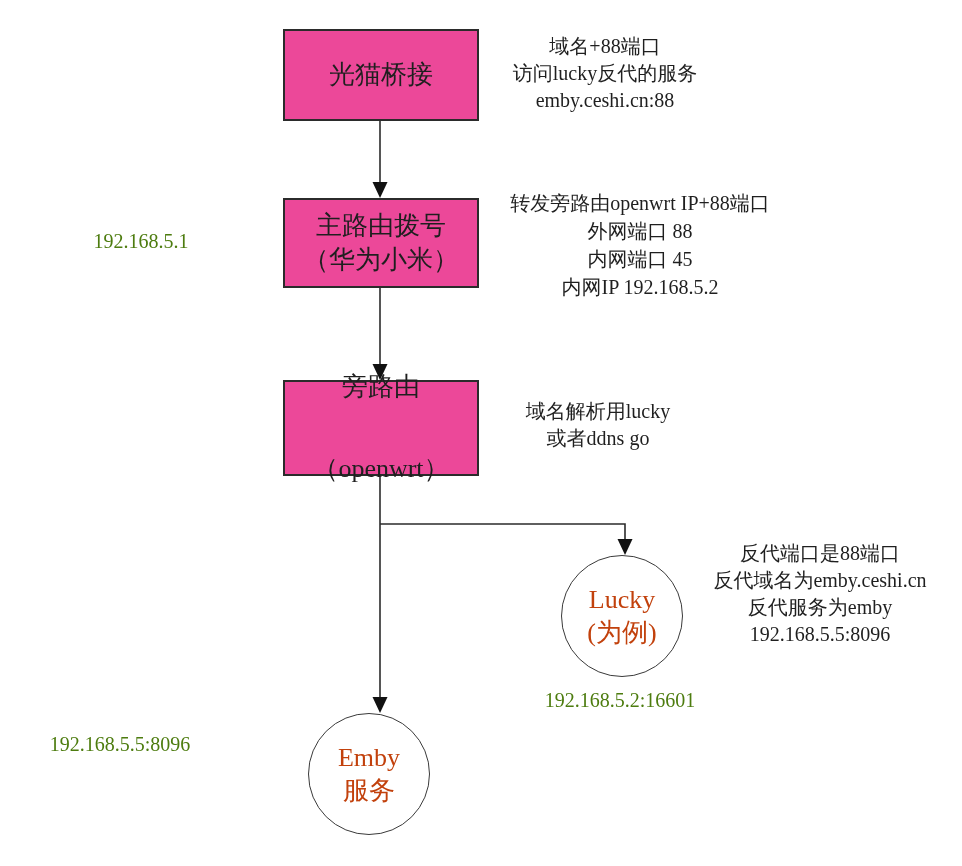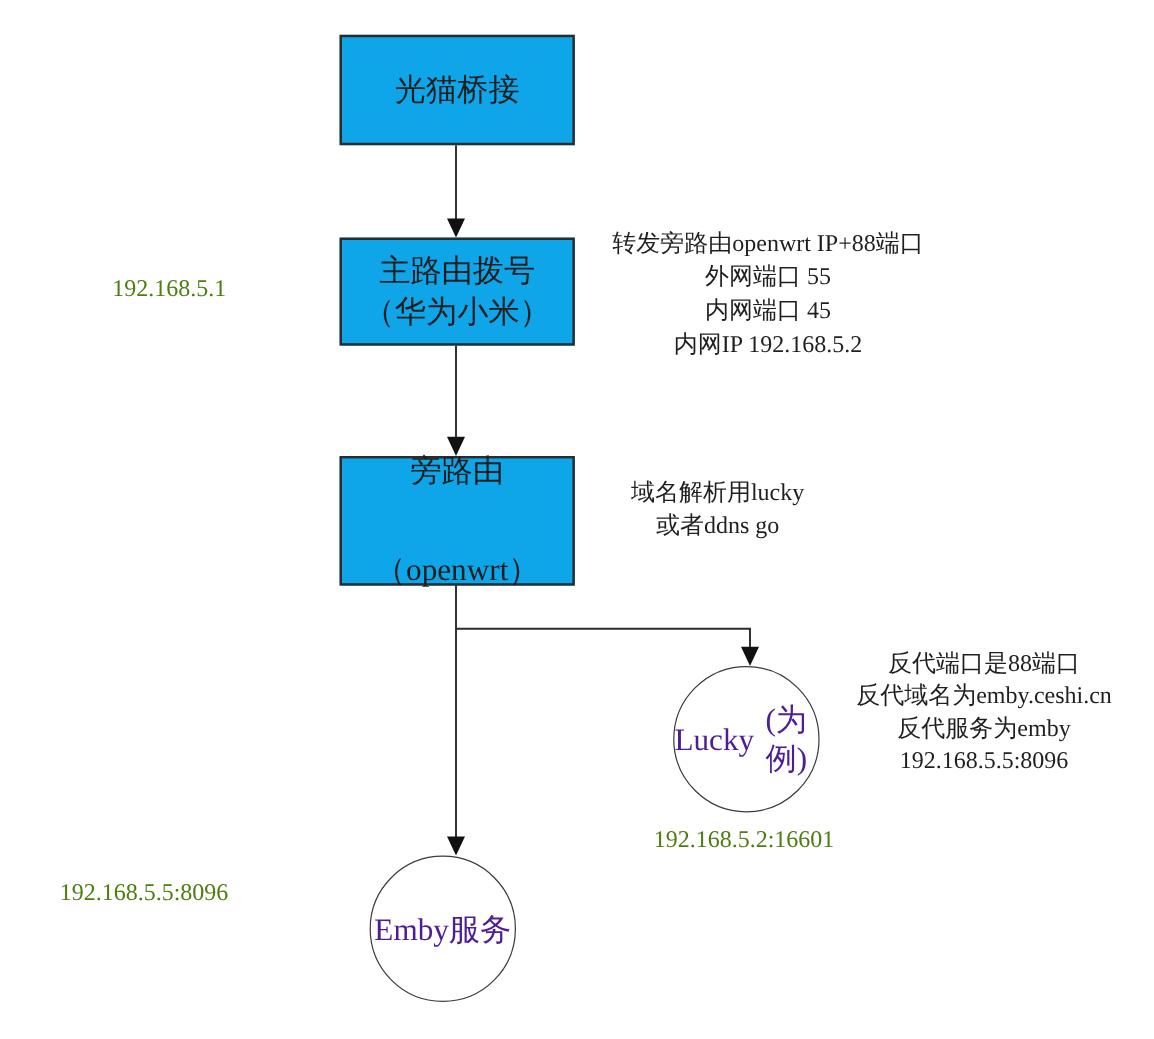--- a/index.html
+++ b/index.html
@@ -16,43 +16,43 @@
     overflow: hidden;
   }
   .connector-layer {
     position: absolute;
     left: 0; top: 0;
     width: 962px; height: 866px;
   }
   .node-box {
     position: absolute;
     border: 2px solid #2b2b2b;
-    background: #0ea5e9;
+    background: #ec4899;
     display: flex;
     flex-direction: column;
     align-items: center;
     justify-content: center;
     text-align: center;
     font-size: 26px;
     line-height: 34px;
     color: #1f1f1f;
   }
   .node-circle {
     position: absolute;
     border: 1.5px solid #3a3a3a;
     border-radius: 50%;
     background: #ffffff;
     display: flex;
-    flex-direction: row;
+    flex-direction: column;
     align-items: center;
     justify-content: center;
     text-align: center;
     font-size: 26px;
     line-height: 33px;
-    color: #4c1d95;
+    color: #c2410c;
   }
   .annotation {
     position: absolute;
     text-align: center;
     font-size: 20px;
     line-height: 27px;
     color: #1f1f1f;
     white-space: nowrap;
   }
   .ip-label {
@@ -60,21 +60,21 @@
     width: 200px;
     text-align: center;
     font-size: 20px;
     line-height: 27px;
     color: #4d7c0f;
     white-space: nowrap;
   }
   
   .box-modem        { left: 283px; top: 29px;  width: 196px; height: 92px; }
   .box-main-router  { left: 283px; top: 198px; width: 196px; height: 90px; }
-  .box-side-router  { left: 283px; top: 380px; width: 196px; height: 108px; gap: 48px; }
+  .box-side-router  { left: 283px; top: 380px; width: 196px; height: 96px; gap: 48px; }
   .circle-lucky     { left: 561px; top: 555px; width: 122px; height: 122px; }
   .circle-emby      { left: 308px; top: 713px; width: 122px; height: 122px; }
   
   .ann-modem        { left: 455px; top: 33px;  width: 300px; }
   .ann-main-router  { left: 490px; top: 189px; width: 300px; line-height: 28px; }
   .ann-side-router  { left: 448px; top: 398px; width: 300px; }
   .ann-lucky        { left: 670px; top: 540px; width: 300px; }
   
   .ip-main-router   { left: 41px;  top: 228px; }
   .ip-side-router   { left: 33px;  top: 408px; }
@@ -126,24 +126,29 @@
 
   <div class="node-circle circle-emby">
     <div>Emby</div>
     <div>服务</div>
   </div>
 
   <div class="ip-label ip-main-router">192.168.5.1</div>
   <div class="ip-label ip-emby">192.168.5.5:8096</div>
   <div class="ip-label ip-lucky">192.168.5.2:16601</div>
 
+  <div class="annotation ann-modem">
+    <div>域名+88端口</div>
+    <div>访问lucky反代的服务</div>
+    <div>emby.ceshi.cn:88</div>
+  </div>
 
   <div class="annotation ann-main-router">
     <div>转发旁路由openwrt IP+88端口</div>
-    <div>外网端口 55</div>
+    <div>外网端口 88</div>
     <div>内网端口 45</div>
     <div>内网IP 192.168.5.2</div>
   </div>
 
   <div class="annotation ann-side-router">
     <div>域名解析用lucky</div>
     <div>或者ddns go</div>
   </div>
 
   <div class="annotation ann-lucky">

